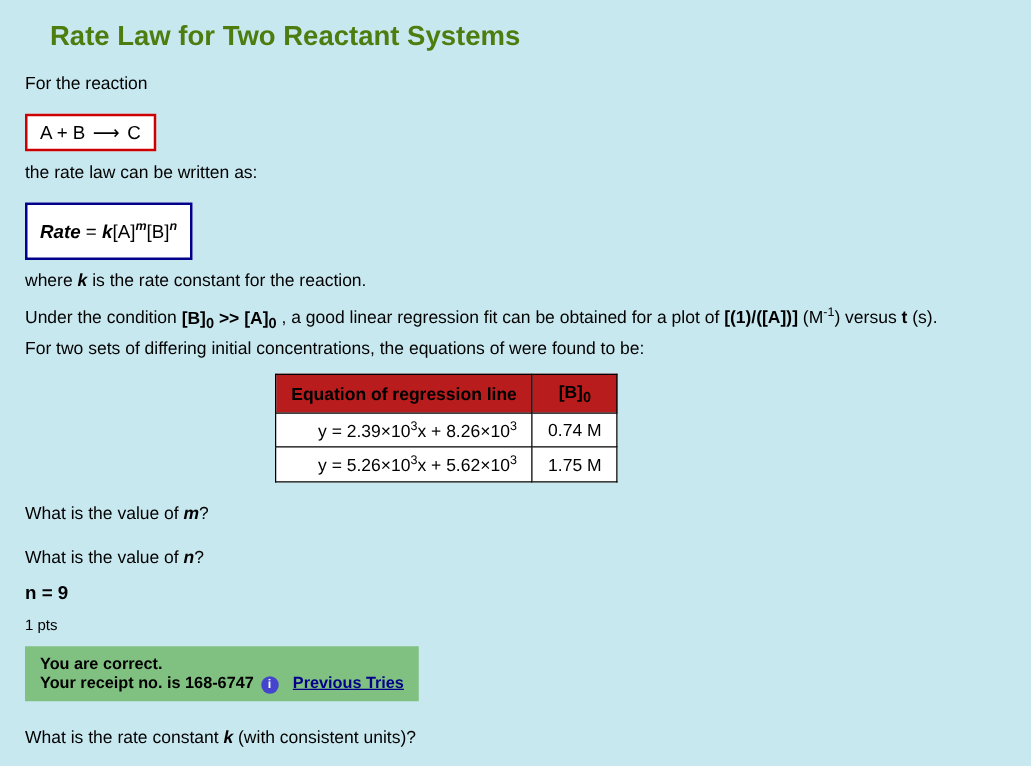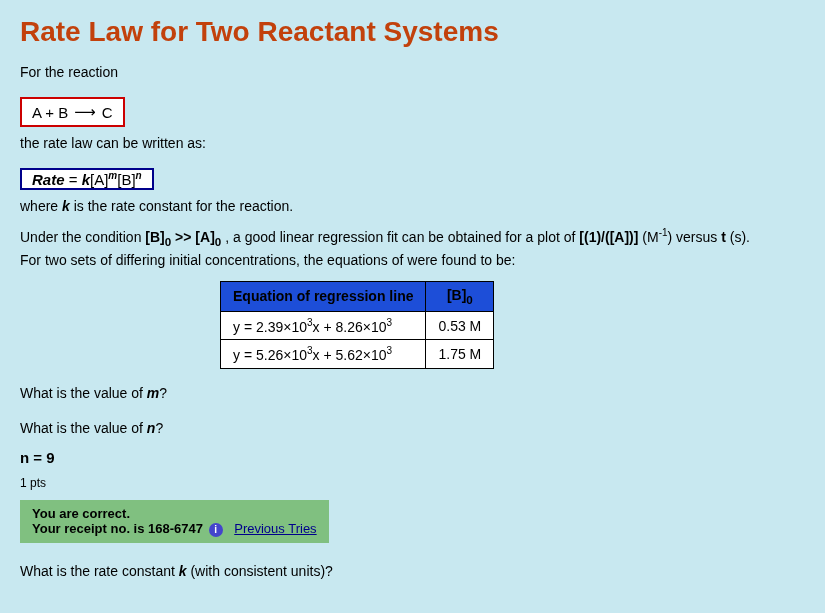--- a/index.html
+++ b/index.html
@@ -4,66 +4,67 @@
   <style>
     * { box-sizing: border-box; margin: 0; padding: 0; }
     body {
       background-color: #c8e8f0;
       font-family: Arial, sans-serif;
       font-size: 14px;
       color: #000;
       padding: 16px 20px;
     }
     h1 {
-      font-size: 28px;
+      font-size: 22px;
       font-weight: bold;
       margin-bottom: 14px;
-      color: #c2410c;
+      color: #4d7c0f;
+      margin-left: 20px;
     }
     p { margin-bottom: 8px; line-height: 1.5; }
     .reaction-box {
       display: inline-flex;
       align-items: center;
       border: 2px solid #cc0000;
       padding: 4px 10px;
       margin: 6px 0;
       background: #fff;
       font-size: 15px;
     }
     .arrow {
       display: inline-block;
       margin: 0 6px;
     }
     .rate-law-box {
       display: inline-block;
       border: 2px solid #00008b;
-      padding: 0 10px;
+      padding: 12px 10px;
       margin: 6px 0;
       background: #fff;
       font-size: 15px;
     }
     sup { font-size: 10px; }
     .bold-italic { font-weight: bold; font-style: italic; }
 
     .regression-table {
       border-collapse: collapse;
       margin: 10px 0 10px 200px;
       background: #fff;
     }
     .regression-table th {
       border: 1px solid #000;
       padding: 5px 12px;
-      background: #1d4ed8;
+      background: #b91c1c;
       font-weight: bold;
       text-align: center;
     }
     .regression-table td {
       border: 1px solid #000;
       padding: 5px 12px;
-      text-align: left;
+      text-align: right;
     }
     .regression-table td.conc-col {
       text-align: right;
     }
 
     .question-block { margin-top: 14px; }
     .answer-line { font-weight: bold; font-size: 15px; margin: 4px 0; }
     .pts { color: #000000; font-size: 12px; margin-bottom: 4px; }
 
     .correct-box {
@@ -71,21 +72,21 @@
       background: #80c080;
       border: none;
       padding: 6px 12px;
       margin: 4px 0;
       font-weight: bold;
       font-size: 13px;
     }
     .correct-box a {
       color: #00008b;
       text-decoration: underline;
-      font-weight: normal;
+      font-weight: bold;
       margin-left: 8px;
     }
     .receipt-info { font-size: 13px; }
     .info-icon {
       display: inline-block;
       width: 14px;
       height: 14px;
       background: #4444cc;
       color: #fff;
       border-radius: 50%;
@@ -134,21 +135,21 @@
     <tr>
       <th>Equation of regression line</th>
       <th>
         <span>[B]</span><sub>0</sub>
       </th>
     </tr>
   </thead>
   <tbody id="table-body">
   <tr>
         <td>y = 2.39×10<sup>3</sup>x + 8.26×10<sup>3</sup></td>
-        <td class="conc-col">0.53 M</td>
+        <td class="conc-col">0.74 M</td>
       </tr>
       <tr>
         <td>y = 5.26×10<sup>3</sup>x + 5.62×10<sup>3</sup></td>
         <td class="conc-col">1.75 M</td>
       </tr>
     </tbody>
 </table>
 
 <div class="question-block">
   <p>

